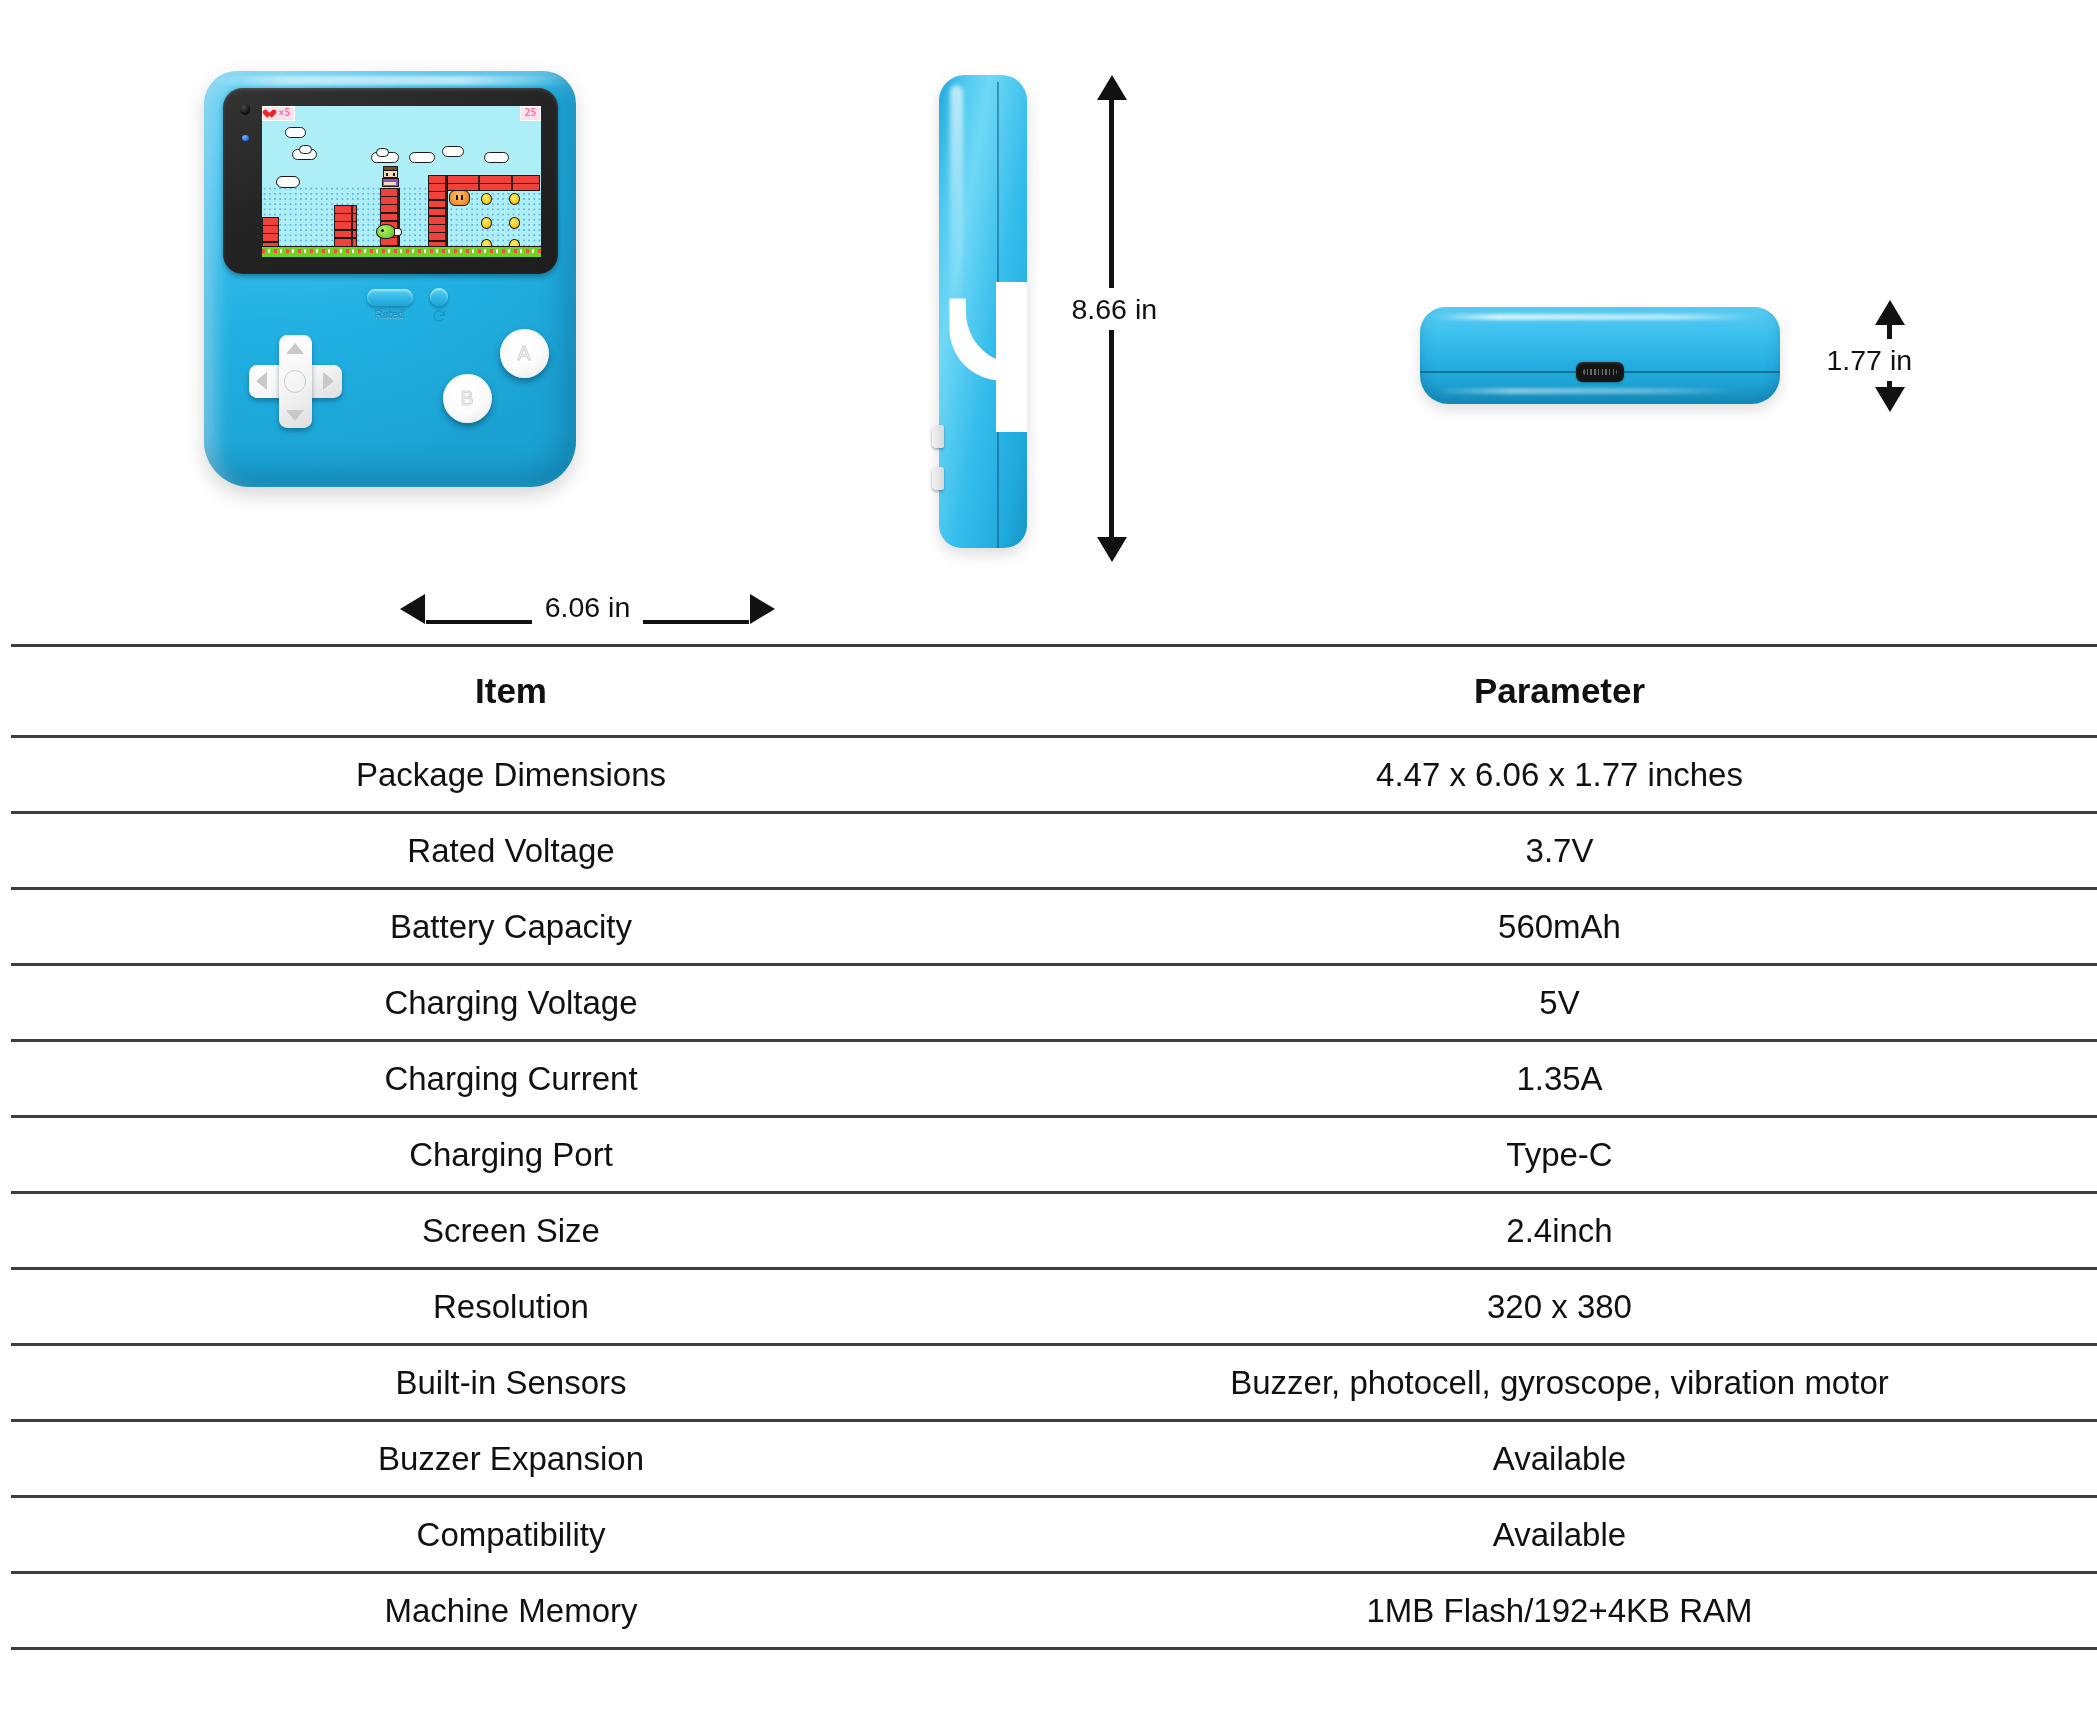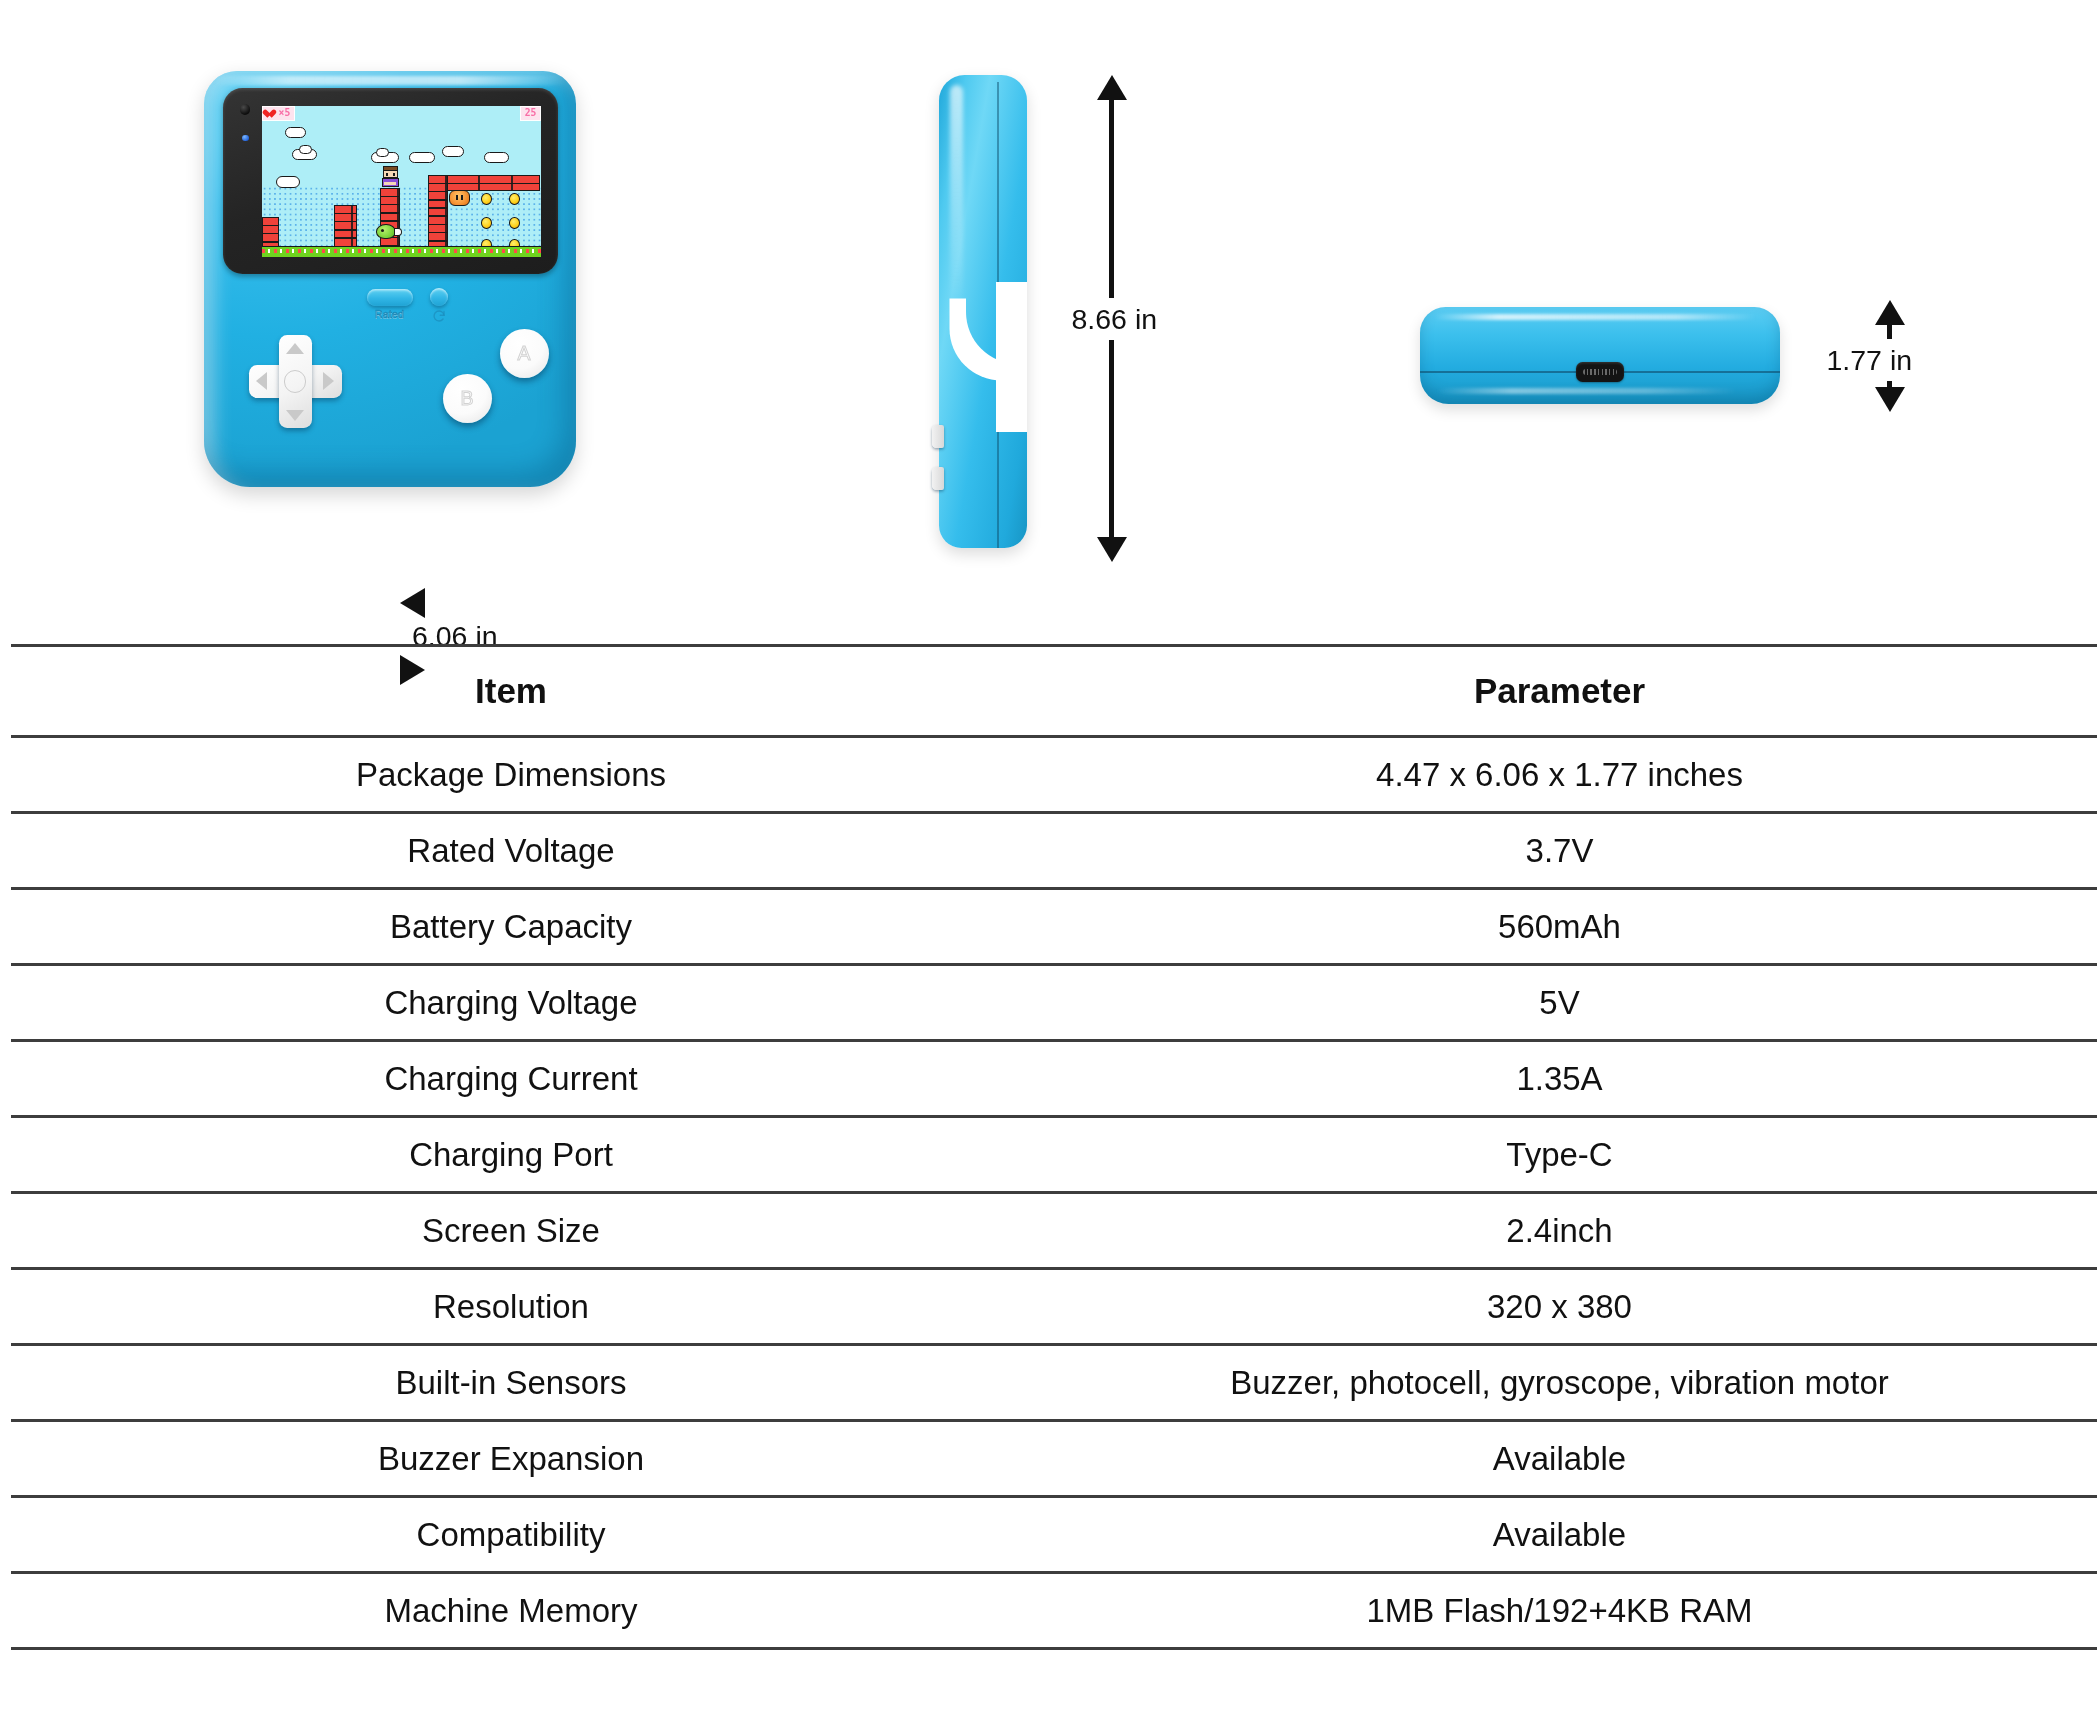--- a/index.html
+++ b/index.html
@@ -289,23 +289,22 @@
   .glyph-reset {
     position: absolute;
     left: 226px; top: 238px; width: 18px; height: 15px;
     opacity: 0.55;
   }
 
   
   .dim-h {
     position: absolute;
     display: flex;
-    align-items: flex-start;
+    align-items: flex-end;
     gap: 1px;
-    flex-direction: column;
   }
   .dim-line { height: 4.5px; background: #111111; flex: 1 1 auto; }
   .arrow-left, .arrow-right {
     width: 0; height: 0; flex: 0 0 auto;
   }
   .arrow-left { border-top: 15.7px solid transparent; border-bottom: 15.7px solid transparent; border-right: 25.5px solid #111111; }
   .arrow-right { border-top: 15.7px solid transparent; border-bottom: 15.7px solid transparent; border-left: 25.5px solid #111111; }
   .dim-label {
     font-size: 28.5px;
     color: #111111;
@@ -386,21 +385,21 @@
     font-size: 28.5px;
     color: #111111;
     white-space: nowrap;
     background: #ffffff;
     padding: 4.5px 7.5px;
   }
   #dim-height {
     left: 1095px; top: 75px; width: 33px; height: 487px;
   }
   #dim-height-label {
-    left: 1064px; top: 298px;
+    left: 1064px; top: 288px;
   }
 
   
   #top-view-group {
     position: absolute;
     left: 1420px;
     top: 292px;
     width: 569px;
     height: 165px;
   }

